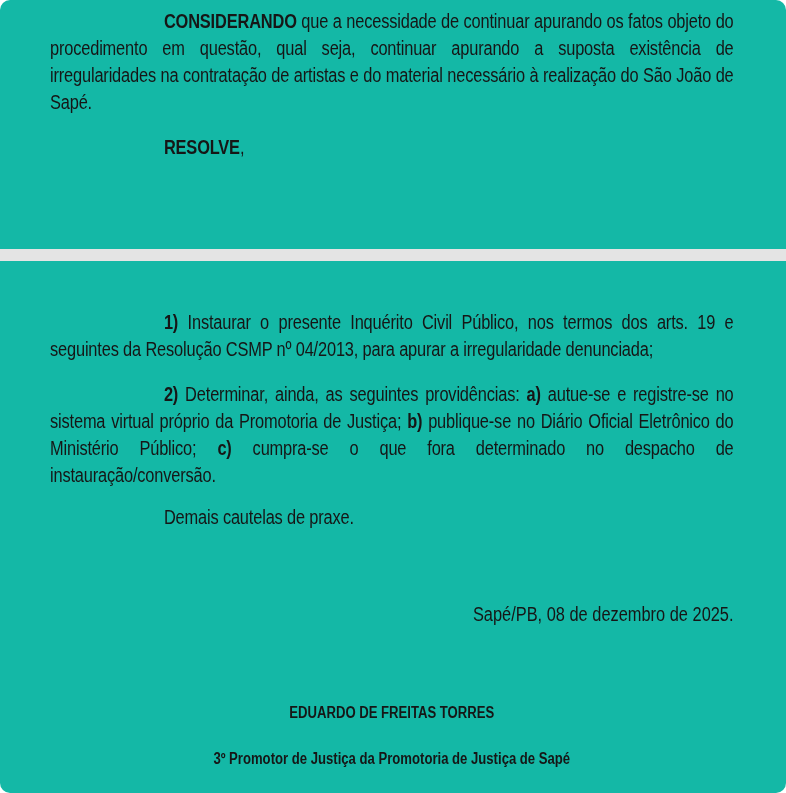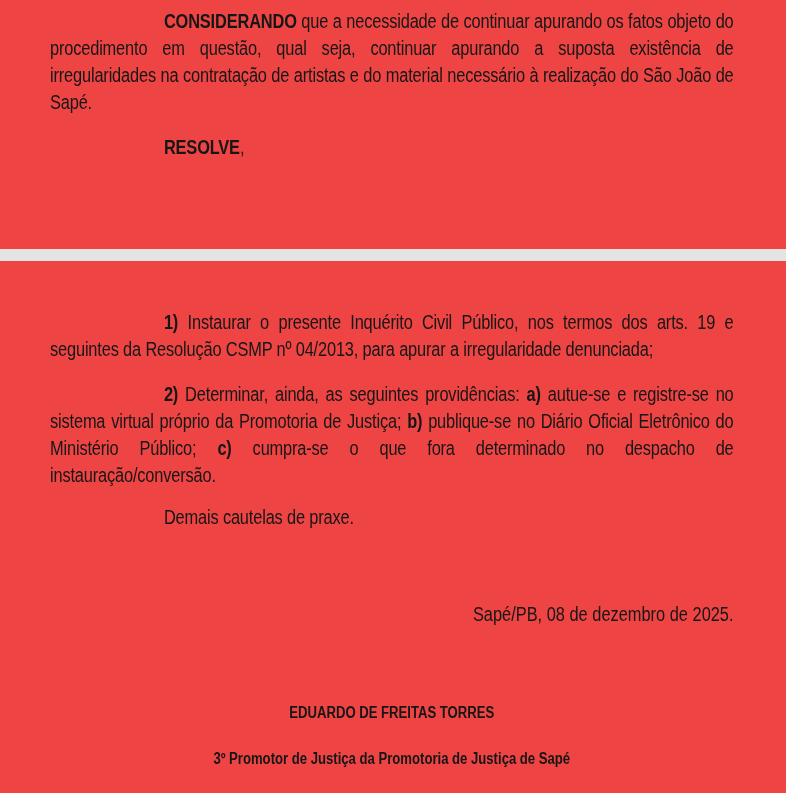--- a/index.html
+++ b/index.html
@@ -45,21 +45,21 @@
     font-weight: bold;
     font-size: 16px;
     line-height: 27px;
   }
   .sig-name  { margin-top: 71px; }
   .sig-title { margin-top: 19px; }
 </style>
 </head>
 <body>
 
-<div id="viewport" style="background: #ef4444;">
+<div id="viewport" style="background: #14b8a6; border-radius: 10px;">
   <div class="page" style="color: rgb(22, 22, 22);">
 
     <p class="para p-considerando"><span class="b">CONSIDERANDO</span><span> que a necessidade de continuar apurando os fatos objeto do procedimento em questão, qual seja, continuar apurando a suposta existência de irregularidades na contratação de artistas e do material necessário à realização do São João de Sapé.</span></p>
 
     <p class="para p-resolve"><span class="b">RESOLVE</span><span>,</span></p>
 
     <div class="separator" style="background: rgb(228, 228, 228);"></div>
 
     <p class="para p-item1"><span class="b">1)</span><span> Instaurar o presente Inquérito Civil Público, nos termos dos arts. 19 e seguintes da Resolução CSMP nº 04/2013, para apurar a irregularidade denunciada;</span></p>
 

